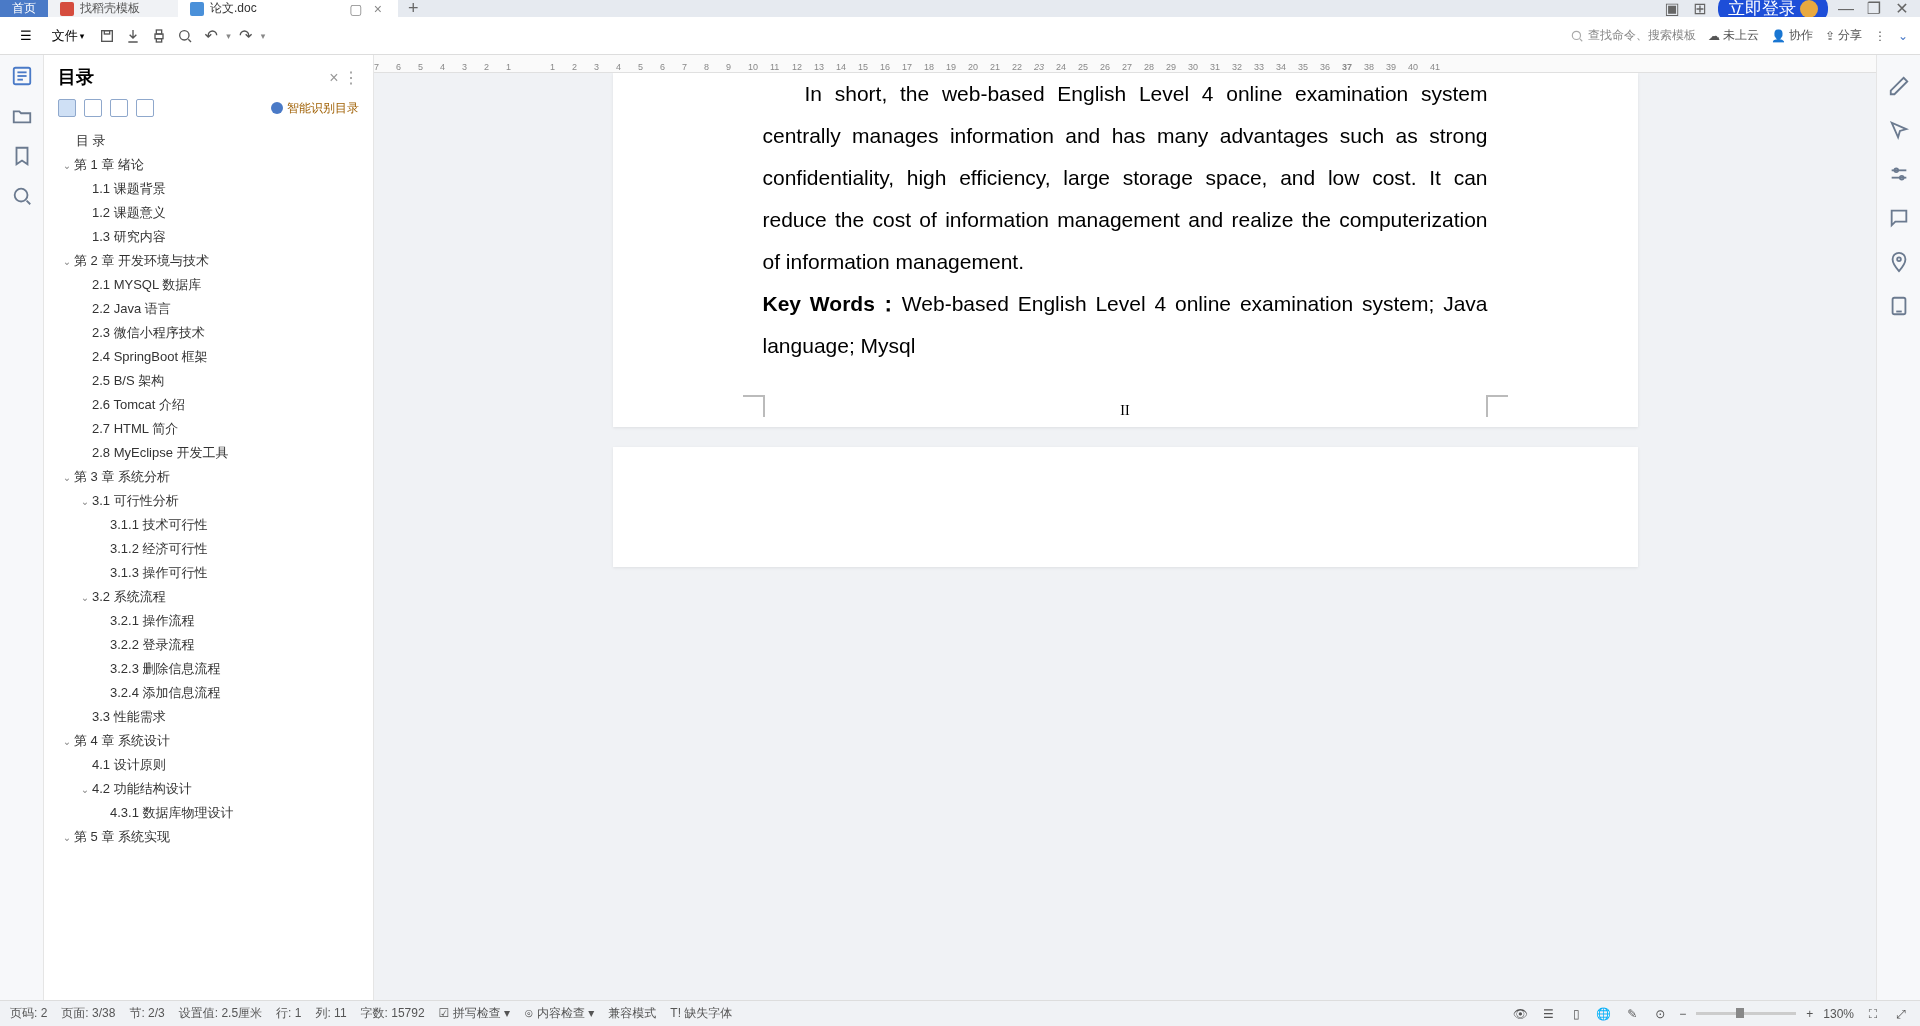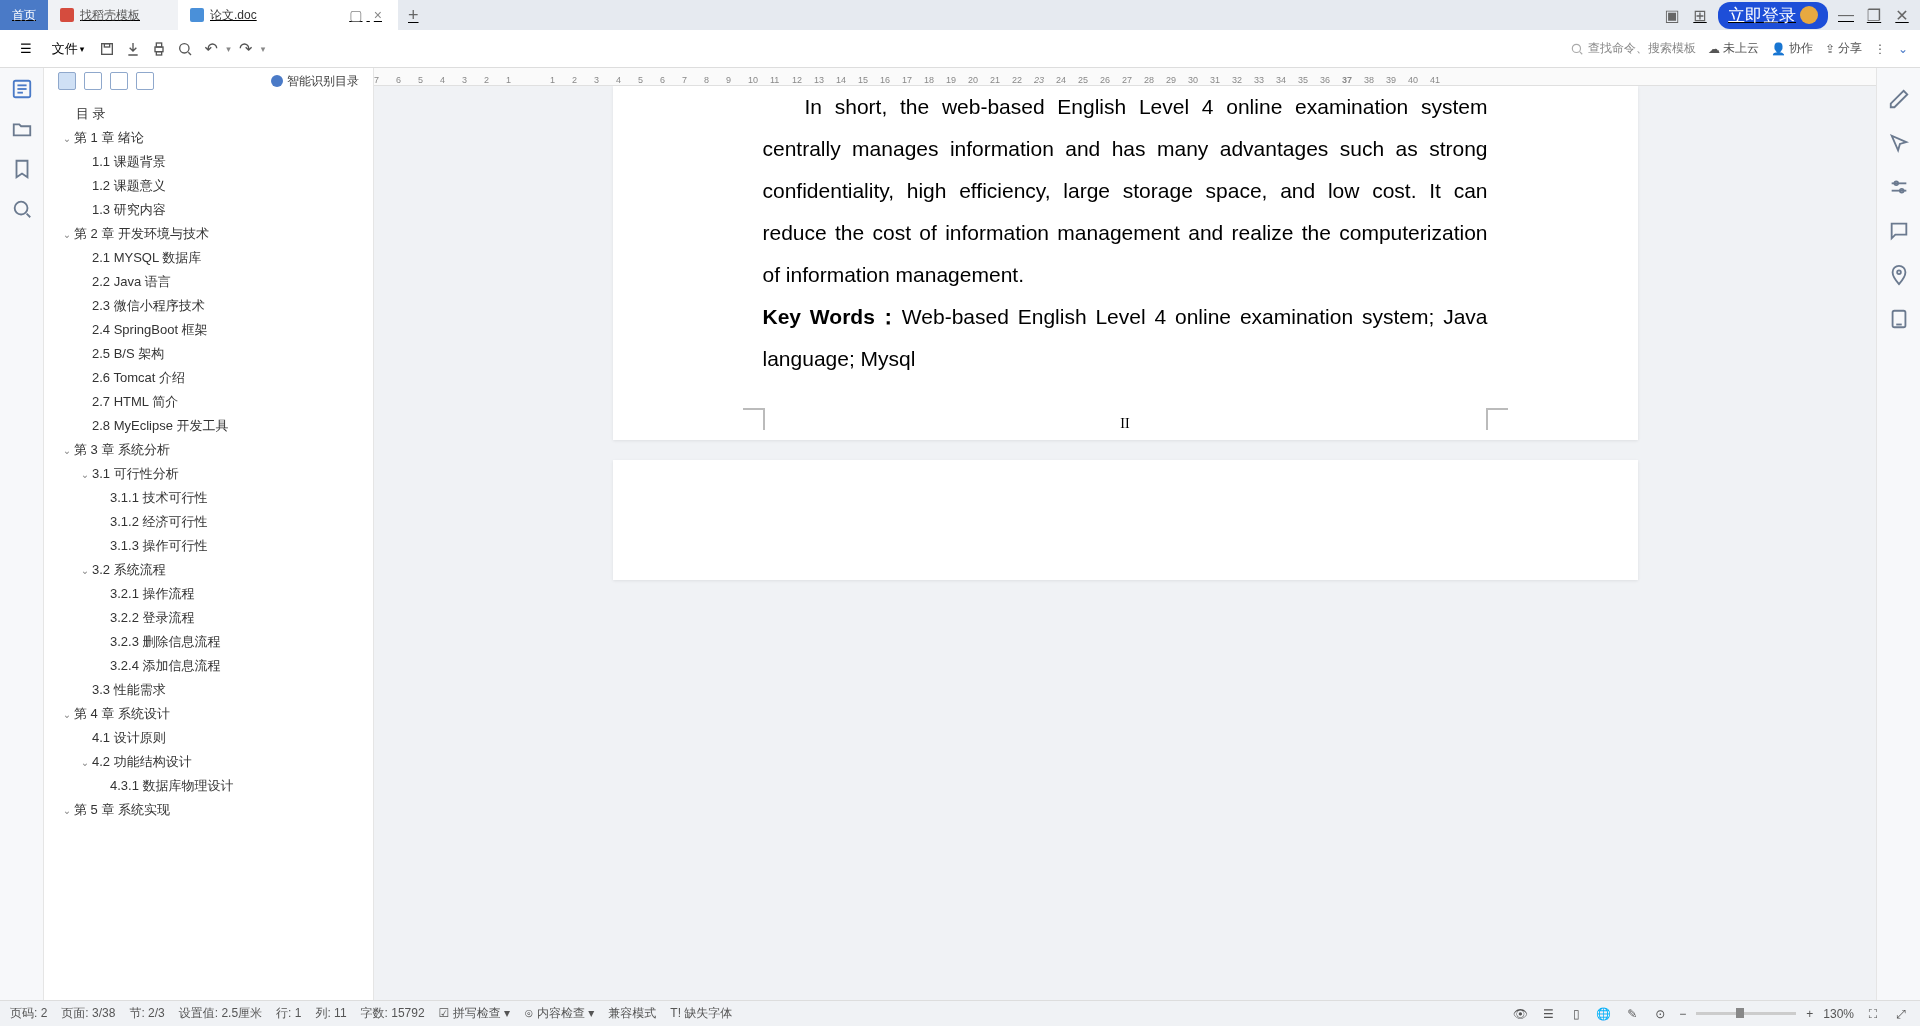--- a/index.html
+++ b/index.html
@@ -1,17 +1,17 @@
 <!DOCTYPE html>
 <html><head>
 <meta charset="utf-8">
 <style>
 * { margin: 0; padding: 0; box-sizing: border-box; font-family: "Microsoft YaHei", Arial, sans-serif; }
 body { width: 1920px; height: 1026px; overflow: hidden; background: #fff; display: flex; flex-direction: column; }
-.title-bar { height: 30px; background: #e6eaf0; display: flex; align-items: center; text-decoration: underline; }
+.title-bar { height: 17px; background: #e6eaf0; display: flex; align-items: center; }
 .tab { height: 30px; padding: 0 12px; display: flex; align-items: center; gap: 6px; font-size: 12px; cursor: pointer; }
 .tab.home { background: #4a7ac7; color: #fff; }
 .tab.docao { background: #f0f2f5; color: #555; width: 130px; }
 .tab.active { background: #fff; color: #333; width: 220px; justify-content: space-between; }
 .tab-close { font-size: 14px; color: #888; padding: 0 4px; }
 .tab-new { padding: 0 10px; font-size: 18px; color: #666; }
 .title-right { margin-left: auto; display: flex; align-items: center; gap: 8px; padding-right: 8px; }
 .win-icon { width: 20px; height: 20px; display: inline-flex; align-items: center; justify-content: center; color: #666; }
 .login-btn { background: #1d4ed8; color: #fff; padding: 2px 10px; border-radius: 12px; font-size: 17px; display: flex; align-items: center; gap: 4px; }
 .avatar-circle { width: 18px; height: 18px; border-radius: 50%; background: #e8a940; display: inline-block; }
@@ -26,21 +26,21 @@
 .search-cmd { display: flex; align-items: center; gap: 4px; color: #888; }
 .main { flex: 1; display: flex; overflow: hidden; }
 .left-rail { width: 44px; background: #f7f8fa; border-right: 1px solid #e5e5e5; display: flex; flex-direction: column; align-items: center; padding-top: 10px; gap: 18px; }
 .rail-icon { width: 22px; height: 22px; color: #6b7a8f; }
 .outline-panel { width: 330px; border-right: 1px solid #e5e5e5; display: flex; flex-direction: column; background: #fff; }
 .outline-header { display: flex; align-items: center; justify-content: space-between; padding: 10px 14px 6px; }
 .outline-title { font-size: 18px; font-weight: bold; }
 .outline-tools { display: flex; align-items: center; padding: 4px 14px 8px; gap: 8px; }
 .ot-icon { width: 18px; height: 18px; border: 1px solid #8fa8cc; border-radius: 2px; }
 .ot-icon.filled { background: #cfe0f5; }
-.smart-toc { margin-left: auto; font-size: 12px; color: #404040; display: flex; align-items: center; gap: 4px; }
+.smart-toc { margin-left: auto; font-size: 12px; color: #a16207; display: flex; align-items: center; gap: 4px; }
 .toc-tree { flex: 1; overflow-y: auto; padding: 4px 0 4px 8px; font-size: 13px; color: #333; }
 .toc-item { padding: 3px 4px; display: flex; align-items: center; cursor: pointer; white-space: nowrap; }
 .chev { display: inline-block; width: 14px; text-align: center; color: #888; font-size: 10px; }
 .canvas-area { flex: 1; background: #f0f2f5; position: relative; overflow: hidden; }
 .ruler { height: 18px; background: #fafafa; border-bottom: 1px solid #e0e0e0; position: relative; font-size: 9px; color: #888; display: flex; align-items: flex-end; padding-left: 50px; }
 .ruler-tick { position: absolute; bottom: 0; }
 .page { background: #fff; width: 1025px; margin: 0 auto 20px; padding: 0 150px 60px; position: relative; box-shadow: 0 1px 3px rgba(0,0,0,0.08); }
 .page-content { font-family: "Times New Roman", serif; font-size: 21px; line-height: 2; color: #000; text-align: justify; }
 .kw { font-weight: bold; }
 .watermark { font-size: 36px; color: #e02020; font-family: sans-serif; text-align: center; margin-top: 90px; letter-spacing: 2px; }
@@ -155,20 +155,24 @@
     <span class="rail-icon"><svg viewBox="0 0 24 24" fill="none" stroke="currentColor" stroke-width="2">
           <path d="M6 3h12v18l-6-4-6 4z"></path>
         </svg></span>
     <span class="rail-icon"><svg viewBox="0 0 24 24" fill="none" stroke="currentColor" stroke-width="2">
           <circle cx="11" cy="11" r="7"></circle>
           <path d="m21 21-4-4"></path>
         </svg></span>
   </div>
 
   <div class="outline-panel">
+    <div class="outline-header">
+      <span class="outline-title">目录</span>
+      <span style="color:#999">× ⋮</span>
+    </div>
     <div class="outline-tools">
       <span class="ot-icon filled"></span>
       <span class="ot-icon"></span>
       <span class="ot-icon"></span>
       <span class="ot-icon"></span>
       <span class="smart-toc">
         <span style="width:12px;height:12px;border-radius:50%;background:#4a7ac7;display:inline-block"></span>
         <span>智能识别目录</span>
       </span>
     </div>

